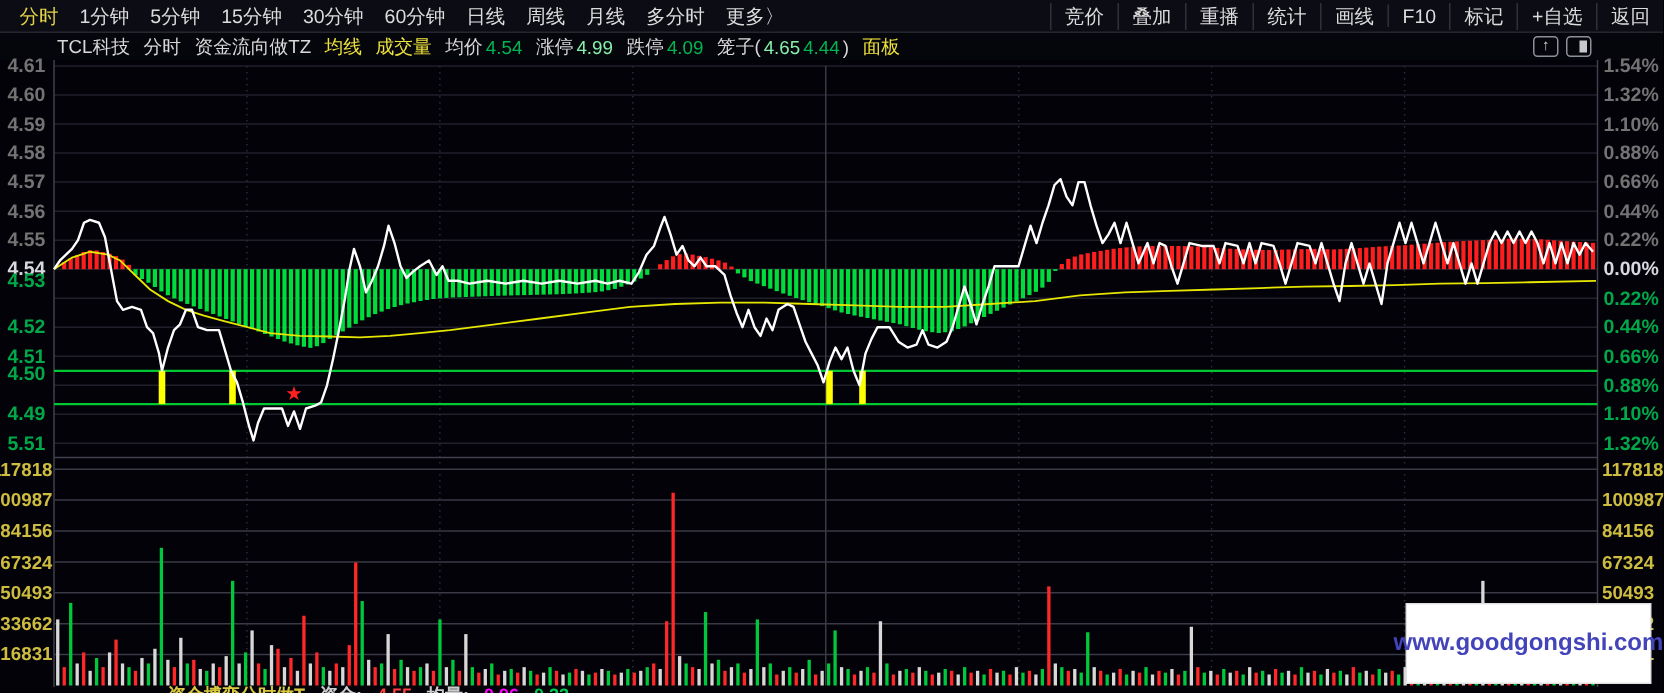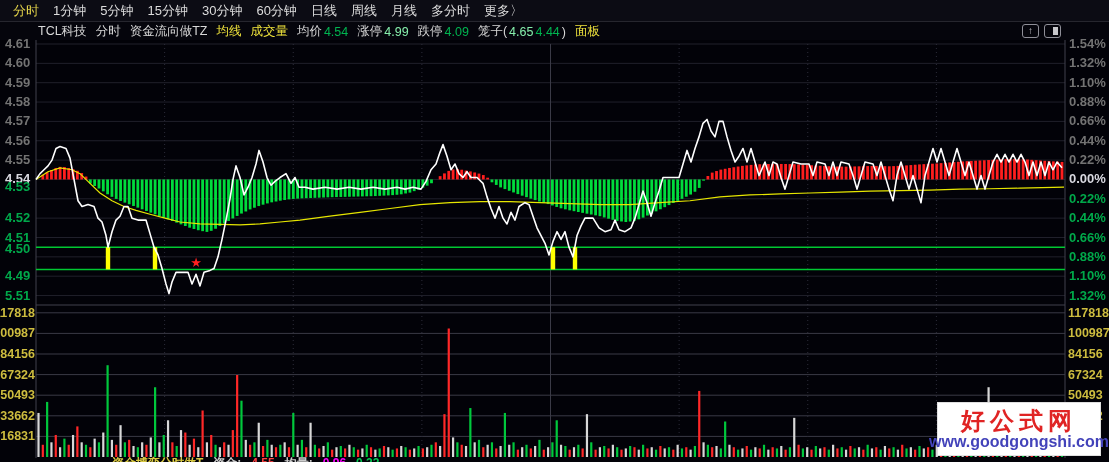--- a/index.html
+++ b/index.html
@@ -54,20 +54,31 @@
         <span class="mi">1分钟</span>
         <span class="mi">5分钟</span>
         <span class="mi">15分钟</span>
         <span class="mi">30分钟</span>
         <span class="mi">60分钟</span>
         <span class="mi">日线</span>
         <span class="mi">周线</span>
         <span class="mi">月线</span>
         <span class="mi">多分时</span>
         <span class="mi">更多〉</span>
+      </div>
+    <div class="right" id="menuRight">
+        <span class="mi">竞价</span>
+        <span class="mi">叠加</span>
+        <span class="mi">重播</span>
+        <span class="mi">统计</span>
+        <span class="mi">画线</span>
+        <span class="mi">F10</span>
+        <span class="mi">标记</span>
+        <span class="mi">+自选</span>
+        <span class="mi">返回</span>
       </div>
   </div>
 
   <div class="infobar">
     <span id="infoSegs" style="display:flex;align-items:center;">
         <span class="seg c-w first">TCL科技</span>
         <span class="seg c-w">分时</span>
         <span class="seg c-w">资金流向做TZ</span>
         <span class="seg c-y">均线</span>
         <span class="seg c-y">成交量</span>
@@ -649,17 +660,16 @@
       <div class="vollbl leftside" style="top: 347px;">84156</div>
       <div class="vollbl leftside" style="top: 367.6px;">67324</div>
       <div class="vollbl leftside" style="top: 388.2px;">50493</div>
       <div class="vollbl leftside" style="top: 408.8px;">33662</div>
       <div class="vollbl leftside" style="top: 429.4px;">16831</div>
     </div>
 
   <div class="bstrip" id="bstrip"><span style="color: rgb(216, 200, 64);">资金博弈分时做T</span><span style="color: rgb(204, 204, 204);">资金:</span><span style="color: rgb(255, 64, 64);">4.55</span><span style="color: rgb(204, 204, 204);">均量:</span><span style="color: rgb(255, 0, 255);">0.96</span><span style="color: rgb(0, 200, 80);">0.22</span></div>
 
   <div class="logo">
-    <div class="t1">好公式网</div>
     <div class="t2">www.goodgongshi.com</div>
   </div>
 
 </div>
 
 </body></html>

